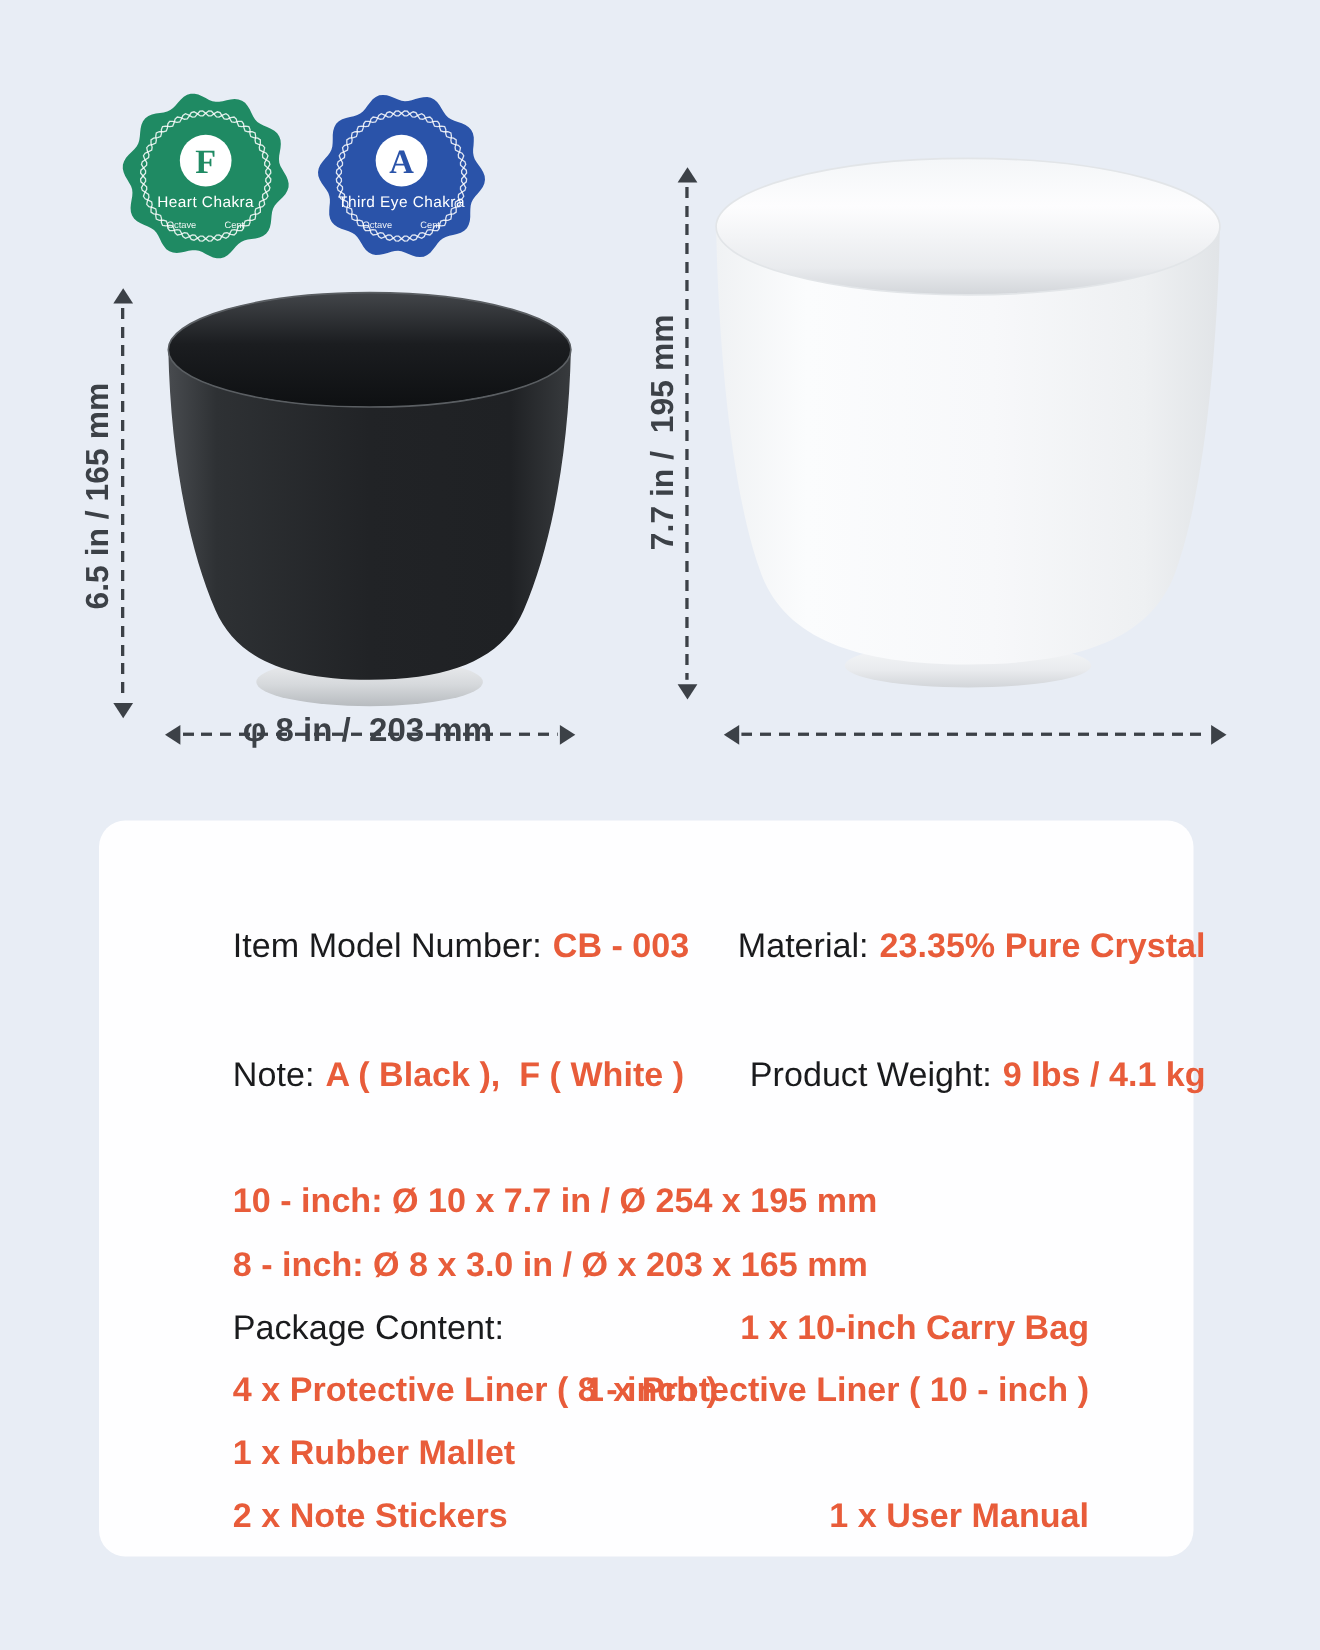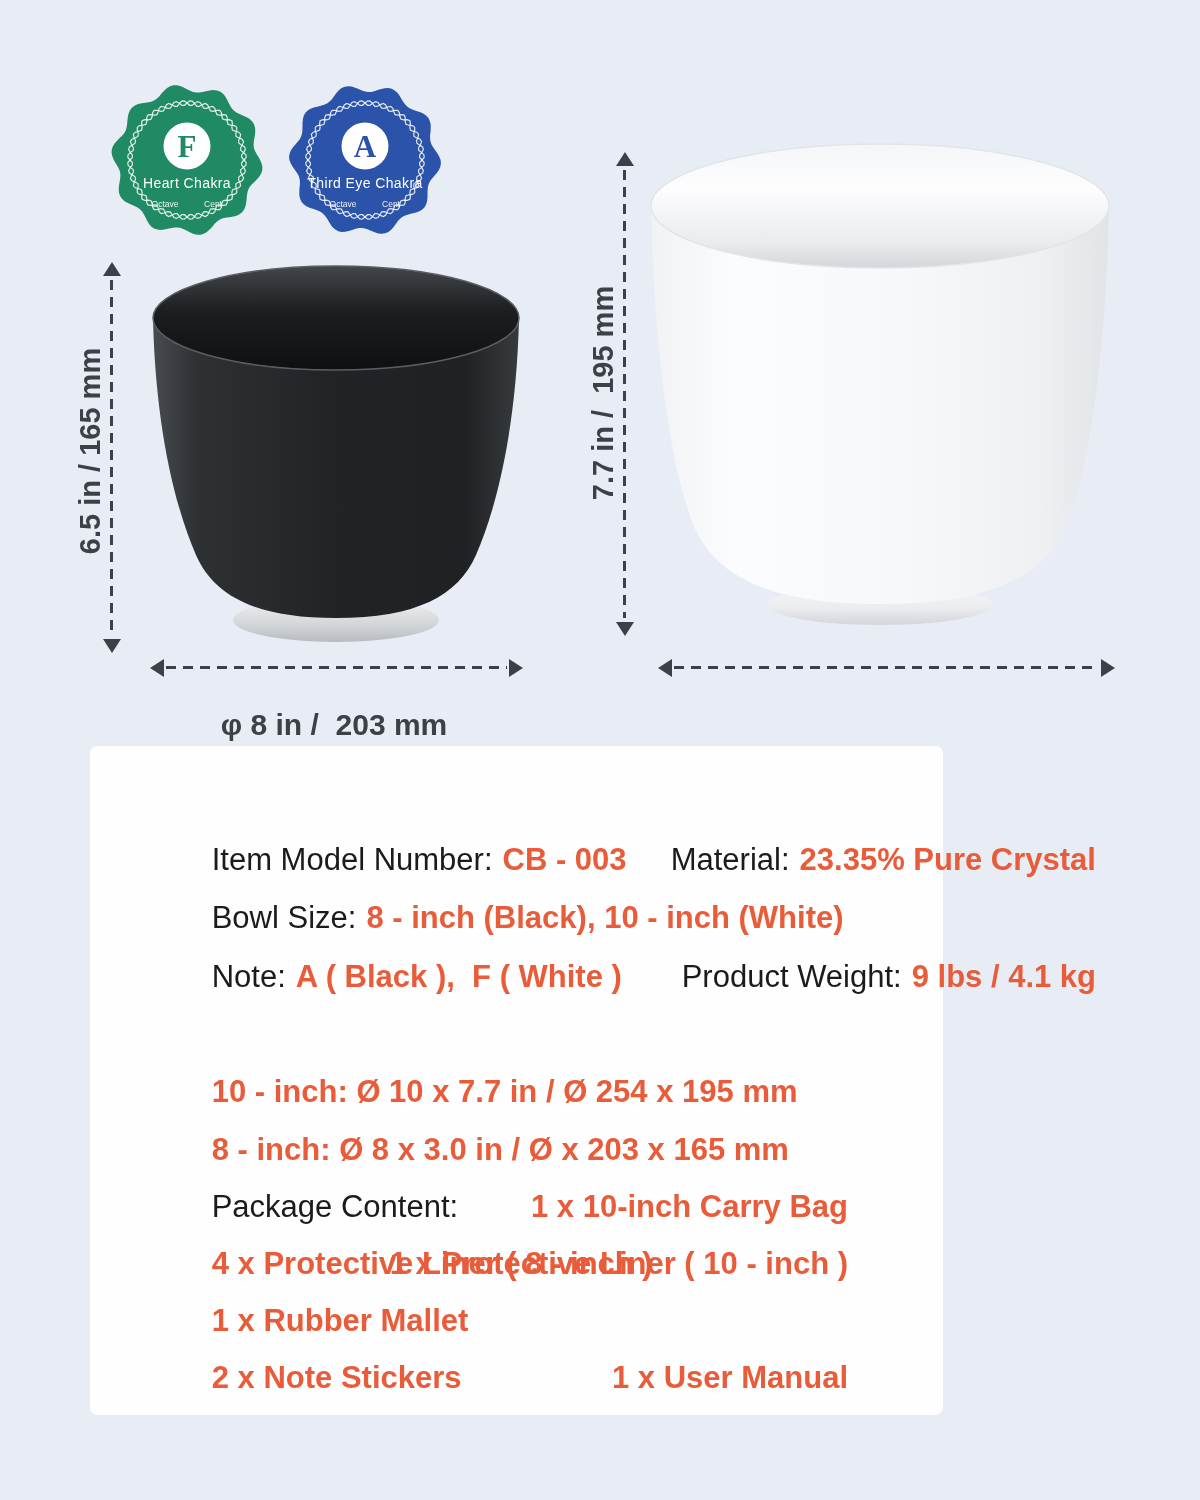--- a/index.html
+++ b/index.html
@@ -25,22 +25,22 @@
   .arr.up{border-left:9px solid transparent;border-right:9px solid transparent;border-bottom:14px solid var(--dim)}
   .arr.down{border-left:9px solid transparent;border-right:9px solid transparent;border-top:14px solid var(--dim)}
   .arr.left{border-top:9px solid transparent;border-bottom:9px solid transparent;border-right:14px solid var(--dim)}
   .arr.right{border-top:9px solid transparent;border-bottom:9px solid transparent;border-left:14px solid var(--dim)}
   .dim-label-h{position:absolute;font-size:30px;font-weight:700;color:var(--dim);
                transform:translateX(-50%);white-space:pre}
   .dim-label-v{position:absolute;font-size:29px;font-weight:700;color:var(--dim);
                transform:translate(-50%,-50%) rotate(-90deg);white-space:pre}
 
   
-  .panel{position:absolute;left:90px;top:746px;width:853px;height:669px;
-         background:var(--panel,#fefeff);border-radius:8px}
+  .panel{position:absolute;left:90px;top:746px;width:995px;height:669px;
+         background:var(--panel,#fefeff);border-radius:24px}
   .spec-row{position:absolute;font-size:31px;line-height:40px;color:var(--text,#1a1b1d);white-space:pre}
   .spec-row.right{text-align:right}
   .lbl{font-weight:400;color:var(--text,#1a1b1d)}
   .val{font-weight:700;color:var(--accent,#e85c3a)}
   .lbl + .val{margin-left:10px}
 </style>
 </head>
 <body>
 
 <div class="stage">
@@ -121,43 +121,40 @@
   </svg>
 
   <div class="arr up" style="left:103px;top:262px"></div>
   <div class="dash-v" style="left:110px;top:280px;height:357px"></div>
   <div class="arr down" style="left:103px;top:639px"></div>
   <div class="dim-label-v" style="left:90px;top:451px">6.5 in / 165 mm</div>
 
   <div class="arr left" style="left:150px;top:659px"></div>
   <div class="dash-h" style="left:166px;top:666px;width:341px"></div>
   <div class="arr right" style="left:509px;top:659px"></div>
-  <div class="dim-label-h" style="left:334px;top:708px">φ 8 in /  203 mm</div>
+  <div class="dim-label-h" style="left:334px;top:648px">φ 8 in /  203 mm</div>
 
   <div class="arr up" style="left:616px;top:152px"></div>
   <div class="dash-v" style="left:623px;top:170px;height:448px"></div>
   <div class="arr down" style="left:616px;top:622px"></div>
   <div class="dim-label-v" style="left:603px;top:393px">7.7 in /  195 mm</div>
 
   <div class="arr left" style="left:658px;top:659px"></div>
   <div class="dash-h" style="left:674px;top:666px;width:423px"></div>
   <div class="arr right" style="left:1101px;top:659px"></div>
 
   <div class="panel">
 
     <div class="spec-row" style="left:70px;top:54px">
       <span class="lbl">Item Model Number:</span><span class="val">CB - 003</span>
     </div>
     <div class="spec-row" style="left:529px;top:54px">
       <span class="lbl">Material:</span><span class="val">23.35% Pure Crystal</span>
     </div>
 
-    <div class="spec-row" style="left:70px;top:112px">
-      <span class="lbl">Bowl Size:</span><span class="val">8 - inch (Black), 10 - inch (White)</span>
-    </div>
 
     <div class="spec-row" style="left:70px;top:171px">
       <span class="lbl">Note:</span><span class="val">A ( Black ),  F ( White )</span>
     </div>
     <div class="spec-row" style="left:540px;top:171px">
       <span class="lbl">Product Weight:</span><span class="val">9 lbs / 4.1 kg</span>
     </div>
 
 
     <div class="spec-row" style="left:70px;top:286px">

